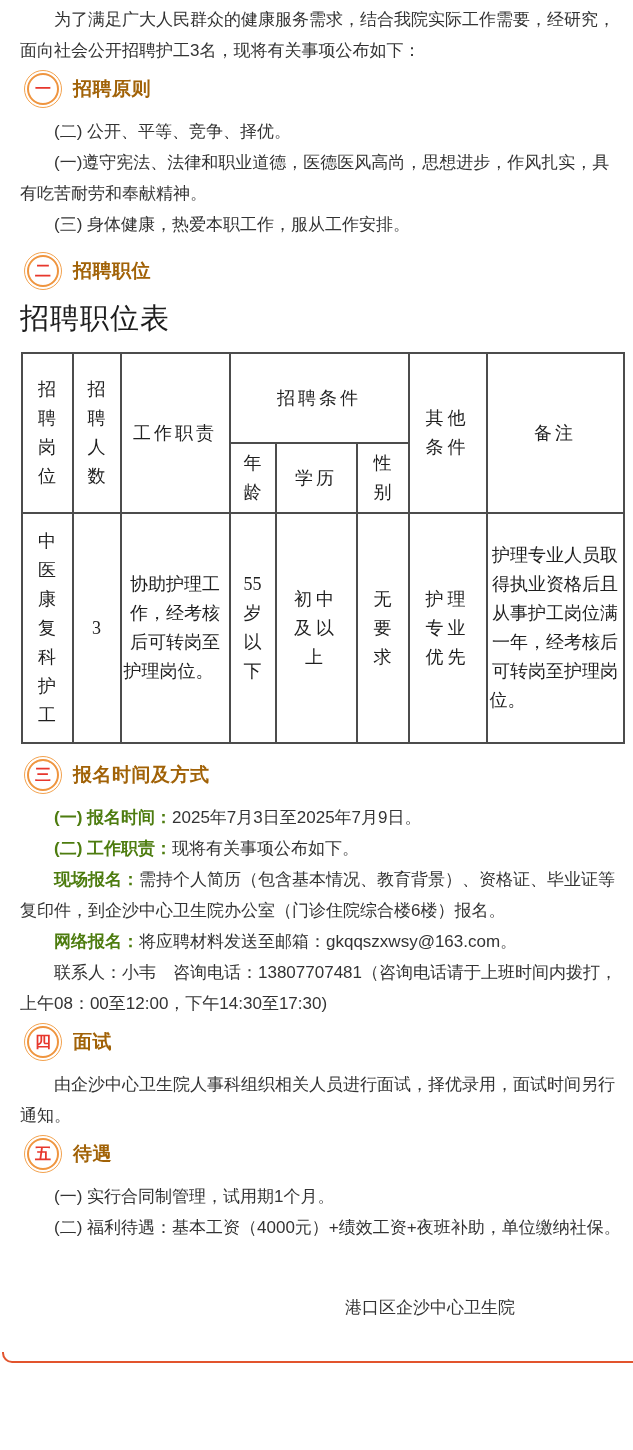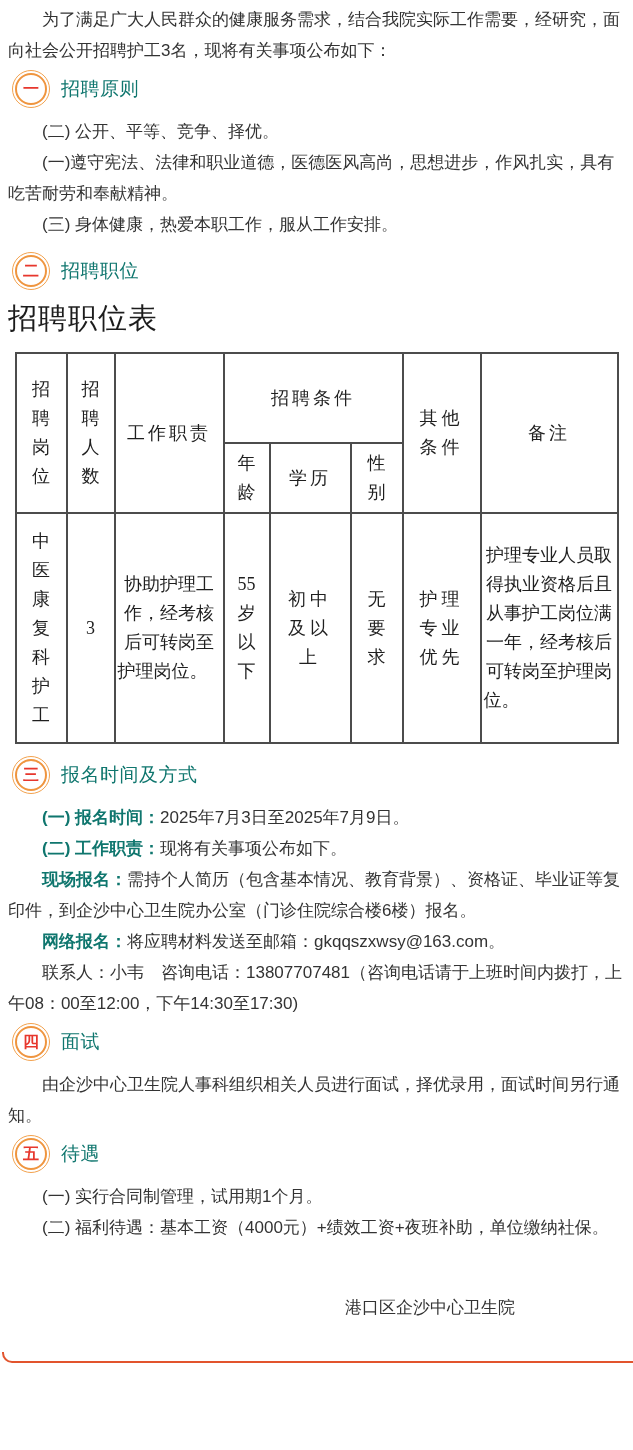--- a/index.html
+++ b/index.html
@@ -1,30 +1,30 @@
 <!DOCTYPE html>
 <html><head>
 <meta charset="utf-8">
 <style>
   html,body{margin:0;padding:0}
   body{
     width:633px;height:1450px;position:relative;overflow:hidden;background:#ffffff;
     color:#333333;font:17px/30px "Liberation Sans", sans-serif;
   }
-  .content{padding:4px 8px 0 8px}
+  .content{padding:4px 8px 0 20px}
   .para{margin:0;text-indent:2em;line-height:31px}
-  .para .lead{font-weight:700;color:#0f766e}
+  .para .lead{font-weight:700;color:#4d7c0f}
   
   .sec-head{display:flex;align-items:center;margin:4px 0 8px 4px}
   .badge{width:36px;height:36px;border:1px solid #f3a24e;border-radius:50%;
     display:flex;align-items:center;justify-content:center;flex:0 0 auto}
   .badge-inner{width:28px;height:28px;border:2px solid #ef953f;border-radius:50%;
     display:flex;align-items:center;justify-content:center;
     color:#e7372d;font-weight:700;font-size:16px;line-height:1}
-  .sec-title{margin-left:11px;color:#0f766e;font-weight:400;font-size:19px;letter-spacing:0.5px}
+  .sec-title{margin-left:11px;color:#a16207;font-weight:700;font-size:19px;letter-spacing:0.5px}
   .mt12{margin-top:12px}
   
   .table-title{margin:6px 0 0 0;text-align:left;font-size:29px;line-height:40px;
     color:#1c1c1c;font-weight:500;letter-spacing:1px}
   
   table.recruit{border-collapse:collapse;margin:14px auto 0 auto;table-layout:fixed;
     font-family:"Liberation Serif", serif;font-size:18px;color:#1f1f1f}
   table.recruit th, table.recruit td{
     border:2px solid #4c4c4c;font-weight:400;text-align:center;vertical-align:middle;
     padding:2px;line-height:29px}

